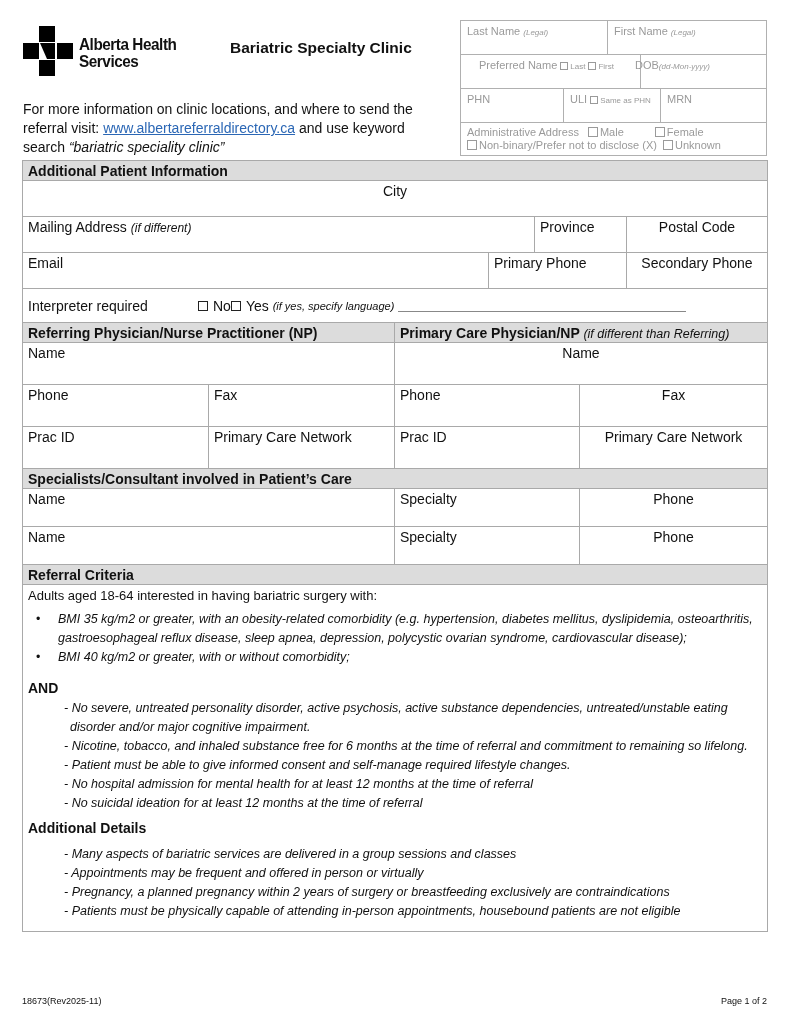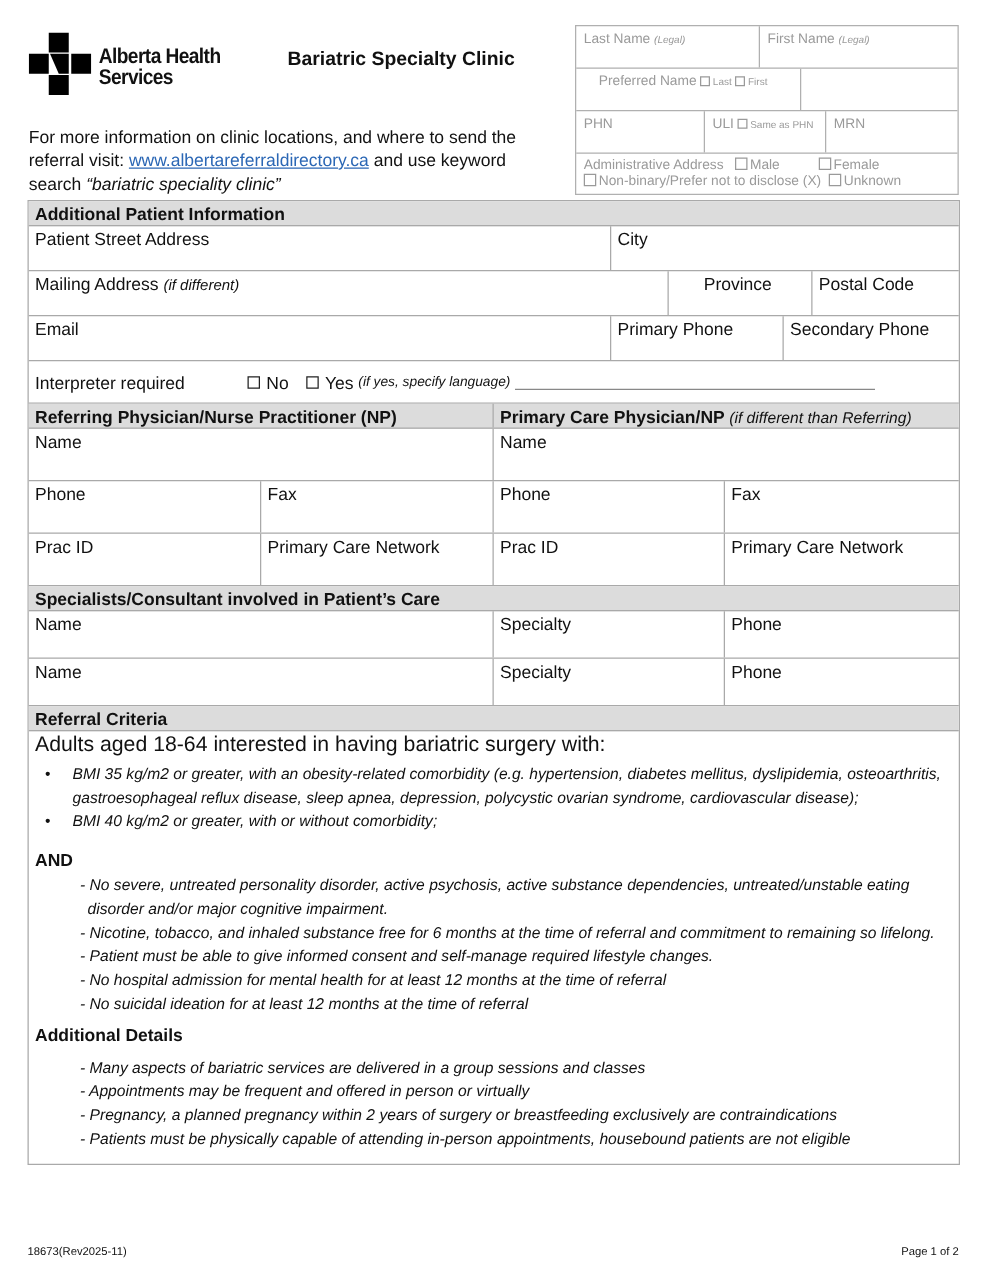--- a/index.html
+++ b/index.html
@@ -27,29 +27,29 @@
   .idcell .sm { font-size: 8px; font-style: italic; }
   .idcell .xs { font-size: 8px; }
   .cb { display: inline-block; width: 8px; height: 8px; border: 1px solid #9a9a9a; vertical-align: -1px; margin: 0 2px 0 3px; }
   .cb.lg { width: 10px; height: 10px; }
 
   
   .form { left: 22px; top: 160px; width: 746px; border: 1px solid #a9a9a9; }
   .sec-head { background: #dcdcdc; border-bottom: 1px solid #a9a9a9; font-weight: bold; font-size: 14px; height: 20px; line-height: 20px; padding-left: 5px; display: flex; }
   .row { display: flex; border-bottom: 1px solid #a9a9a9; }
   .cell { border-right: 1px solid #a9a9a9; padding: 2px 5px; font-size: 14px; line-height: 16px; }
-  .cell:last-child { border-right: none; }
+  .cell:last-child { border-right: none; text-align: center; }
   .cell i { font-size: 12px; }
 
   .interp { height: 34px; display: flex; align-items: center; padding-left: 5px; border-bottom: 1px solid #a9a9a9; font-size: 14px; }
   .box-lg { display: inline-block; width: 10px; height: 10px; border: 1.3px solid #222; margin-right: 5px; vertical-align: -1px; }
   .underline { display: inline-block; width: 288px; border-bottom: 1px solid #888; height: 12px; margin-left: 4px; }
 
   .criteria { padding: 2px 5px 10px 5px; font-size: 13px; }
-  .criteria .intro { font-size: 17px; line-height: 18px; }
+  .criteria .intro { font-size: 13px; line-height: 18px; }
   .bullets { list-style: none; margin-top: 5px; }
   .bullets li { position: relative; padding-left: 30px; font-style: italic; font-size: 12.5px; line-height: 19px; }
   .bullets li::before { content: "•"; position: absolute; left: 8px; font-style: normal; }
   .sub-head { font-weight: bold; font-size: 14px; line-height: 18px; }
   .dashes { list-style: none; margin-top: 2px; }
   .dashes li { position: relative; padding-left: 42px; text-indent: -6px; font-style: italic; font-size: 12.5px; line-height: 19px; }
 
   .footer-left { left: 22px; top: 996px; font-size: 9px; }
   .footer-right { right: 24px; top: 996px; font-size: 9px; text-align: center; }
 </style>
@@ -84,20 +84,23 @@
       <span>Last Name</span> <span class="sm">(Legal)</span>
     </div>
     <div class="idcell last" style="left:147px;width:160px;">
       <span>First Name</span> <span class="sm">(Legal)</span>
     </div>
   </div>
   <div class="idrow" style="top:34px;height:34px;">
     <div class="idcell" style="left:12px;width:168px;">
       <span>Preferred Name</span><span class="cb"></span><span class="xs">Last</span><span class="cb"></span><span class="xs">First</span>
     </div>
+    <div class="idcell last" style="left:168px;width:139px;">
+      <span>DOB</span><span class="sm">(dd-Mon-yyyy)</span>
+    </div>
   </div>
   <div class="idrow" style="top:68px;height:34px;">
     <div class="idcell" style="left:0;width:103px;">
       <span>PHN</span>
     </div>
     <div class="idcell" style="left:103px;width:97px;">
       <span>ULI</span><span class="cb"></span><span class="xs">Same as PHN</span>
     </div>
     <div class="idcell last" style="left:200px;width:107px;">
       <span>MRN</span>
@@ -117,36 +120,35 @@
     </div>
   </div>
 </div>
 
 <div class="abs form">
 
   <div class="sec-head">
     <span>Additional Patient Information</span>
   </div>
   <div class="row" style="height:36px;">
-    <div class="cell" style="width:466px;"><span>Patient Street Address</span></div>
     <div class="cell" style="flex:1;"><span>City</span></div>
   </div>
   <div class="row" style="height:36px;">
     <div class="cell" style="width:512px;"><span>Mailing Address</span> <i>(if different)</i></div>
-    <div class="cell" style="width:92px;margin-left:23px;"><span>Province</span></div>
+    <div class="cell" style="width:92px;"><span>Province</span></div>
     <div class="cell" style="flex:1;"><span>Postal Code</span></div>
   </div>
   <div class="row" style="height:36px;">
     <div class="cell" style="width:466px;"><span>Email</span></div>
     <div class="cell" style="width:138px;"><span>Primary Phone</span></div>
     <div class="cell" style="flex:1;"><span>Secondary Phone</span></div>
   </div>
   <div class="interp">
     <span style="width:170px;">Interpreter required</span>
-    <span class="box-lg"></span><span style="margin-right:14px;">No</span>
+    <span class="box-lg"></span><span style="">No</span>
     <span class="box-lg"></span><span>Yes</span>&nbsp;<i style="font-size:11px;">(if yes, specify language)</i>
     <span class="underline"></span>
   </div>
 
   <div class="sec-head" style="padding-left:0;">
     <div style="width:372px;padding-left:5px;border-right:1px solid #a9a9a9;">Referring Physician/Nurse Practitioner (NP)</div>
     <div style="flex:1;padding-left:5px;"><span>Primary Care Physician/NP</span> <i style="font-weight:normal;font-size:12.5px;">(if different than Referring)</i></div>
   </div>
   <div class="row" style="height:42px;">
     <div class="cell" style="width:372px;"><span>Name</span></div>

